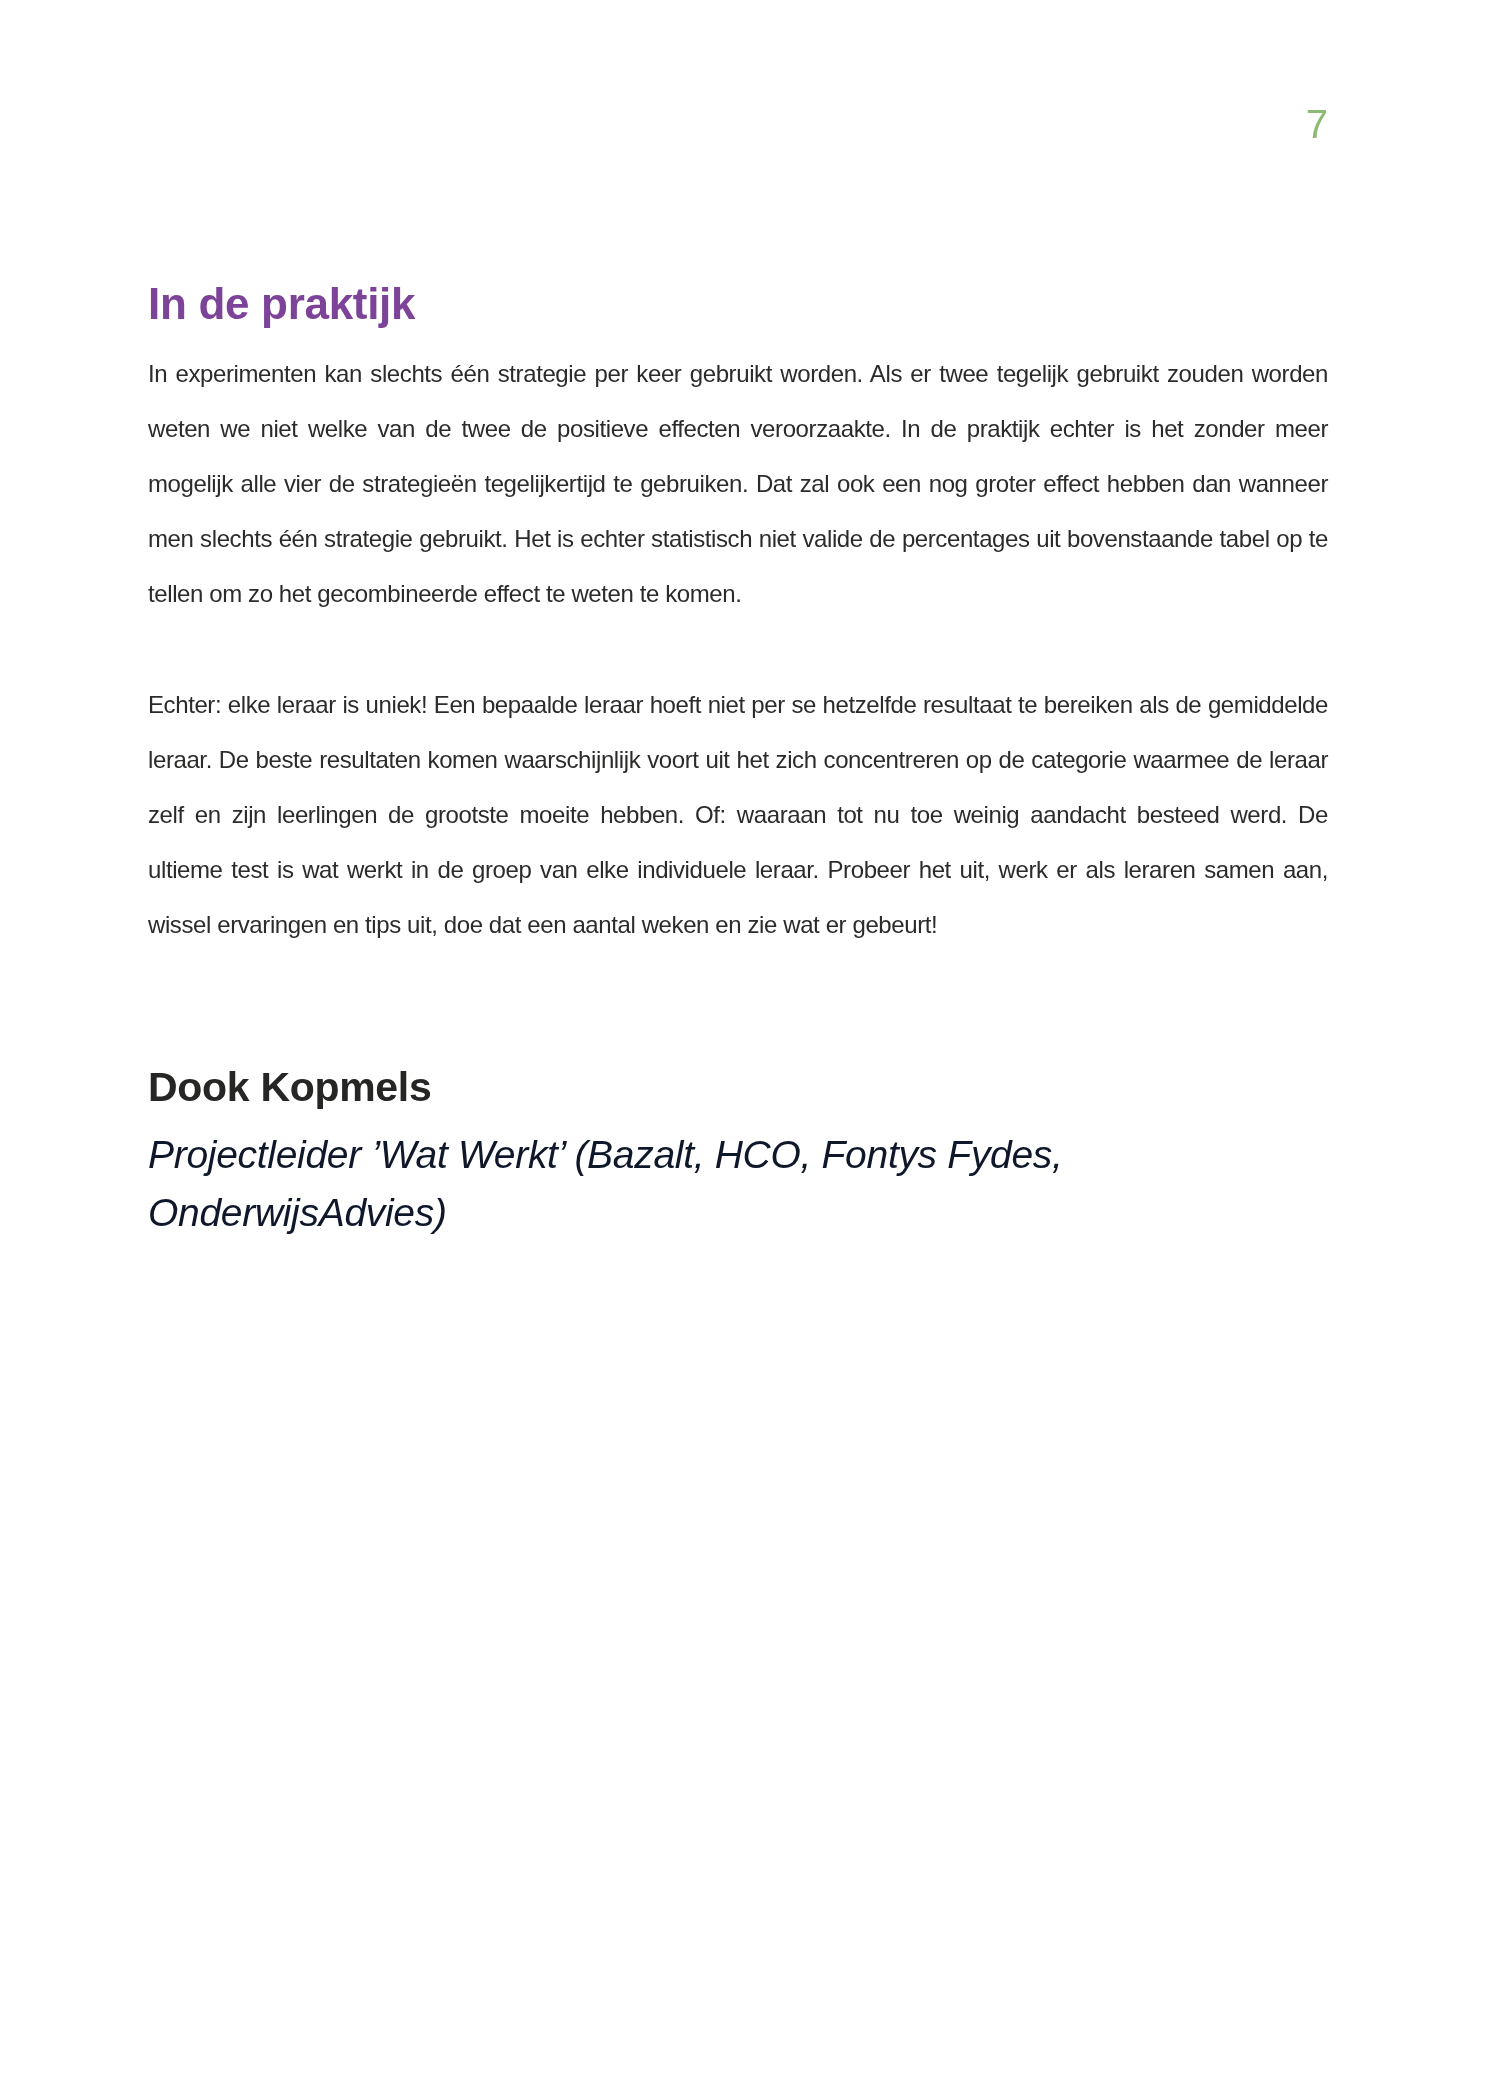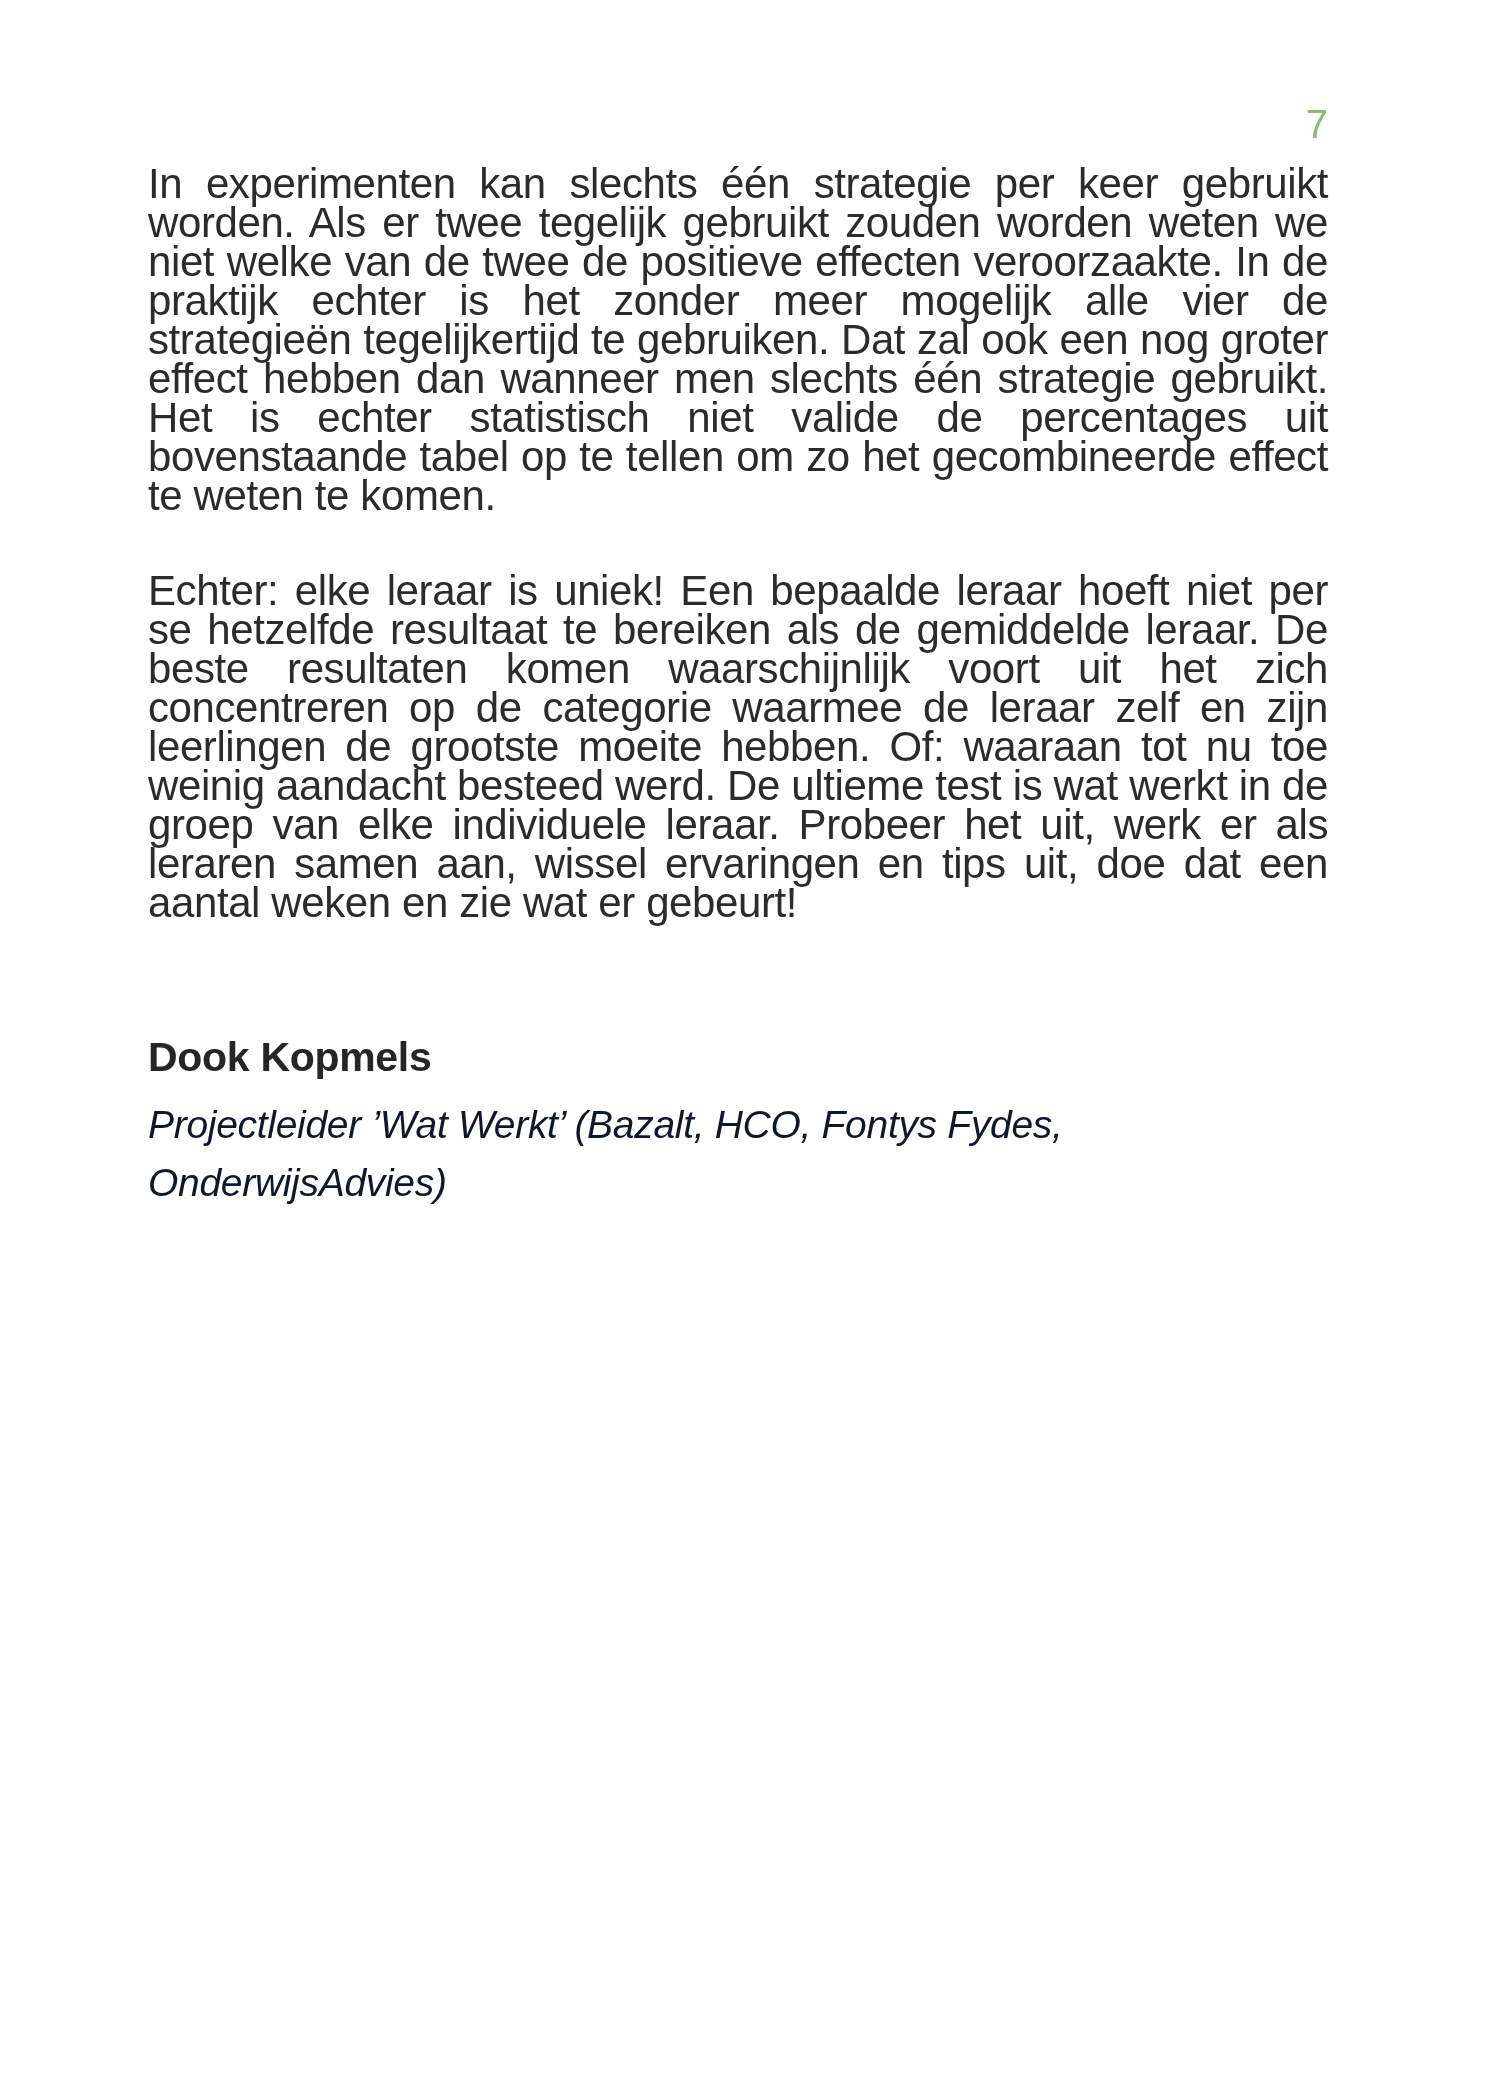--- a/index.html
+++ b/index.html
@@ -31,22 +31,22 @@
   }
   .heading {
     margin: 130px 0 0 0;
     font-size: 44px;
     line-height: 52px;
     font-weight: 600;
     letter-spacing: -0.3px;
   }
   .body-par {
     margin: 16px 0 0 0;
-    font-size: 42px;
-    line-height: 39px;
+    font-size: 24px;
+    line-height: 55px;
     font-weight: 400;
     letter-spacing: -0.4px;
     text-align: justify;
     color: #2b2b2a;
   }
   .body-par.second {
     margin-top: 56px;
   }
   .author-name {
     margin: 110px 0 12px 0;
@@ -67,20 +67,21 @@
   }
 </style>
 </head>
 <body>
 
 <div class="page">
   <div class="content">
 
     <div class="page-number" style="color: rgb(140, 187, 114);">7</div>
 
+    <h1 class="heading" style="color: rgb(124, 67, 153);">In de praktijk</h1>
 
     <p class="body-par first" style="color: rgb(43, 43, 42);">In experimenten kan slechts één strategie per keer gebruikt worden. Als er twee tegelijk gebruikt zouden worden weten we niet welke van de twee de positieve effecten veroorzaakte. In de praktijk echter is het zonder meer mogelijk alle vier de strategieën tegelijkertijd te gebruiken. Dat zal ook een nog groter effect hebben dan wanneer men slechts één strategie gebruikt. Het is echter statistisch niet valide de percentages uit bovenstaande tabel op te tellen om zo het gecombineerde effect te weten te komen.</p>
 
     <p class="body-par second" style="color: rgb(43, 43, 42);">Echter: elke leraar is uniek! Een bepaalde leraar hoeft niet per se hetzelfde resultaat te bereiken als de gemiddelde leraar. De beste resultaten komen waarschijnlijk voort uit het zich concentreren op de categorie waarmee de leraar zelf en zijn leerlingen de grootste moeite hebben. Of: waaraan tot nu toe weinig aandacht besteed werd. De ultieme test is wat werkt in de groep van elke individuele leraar. Probeer het uit, werk er als leraren samen aan, wissel ervaringen en tips uit, doe dat een aantal weken en zie wat er gebeurt!</p>
 
     <div class="author-name">Dook Kopmels</div>
 
     <div class="author-role">Projectleider ’Wat Werkt’ (Bazalt, HCO, Fontys Fydes, OnderwijsAdvies)</div>
 
   </div>

